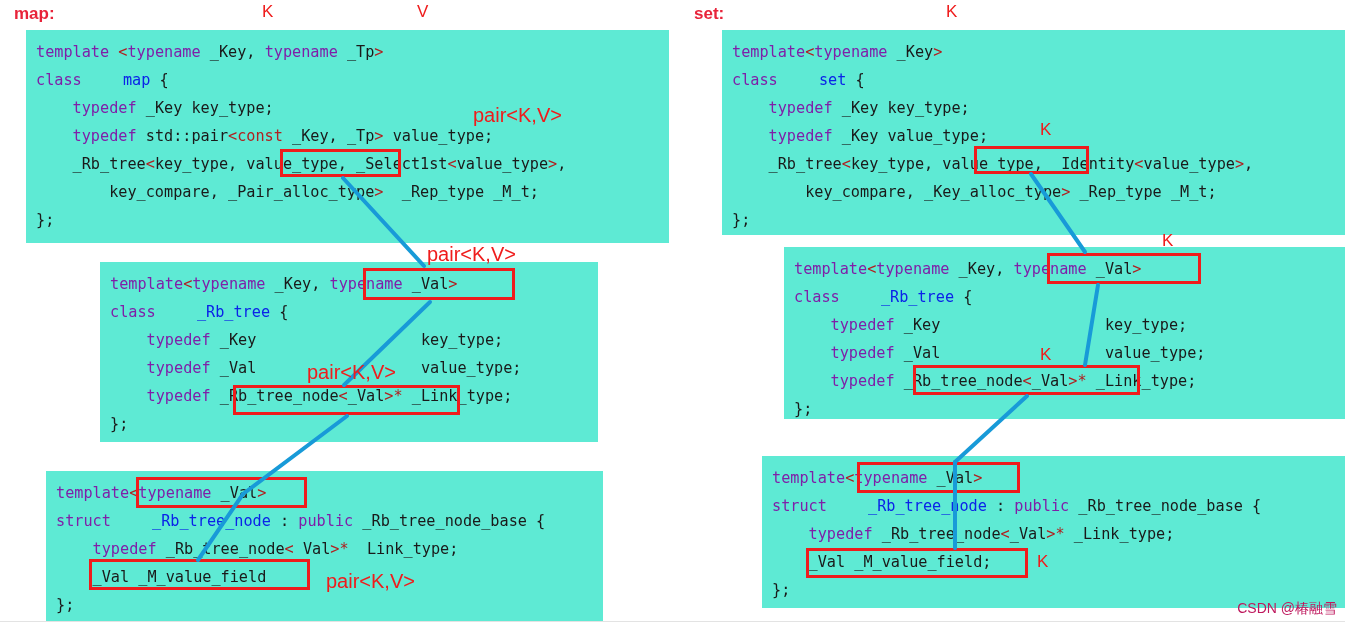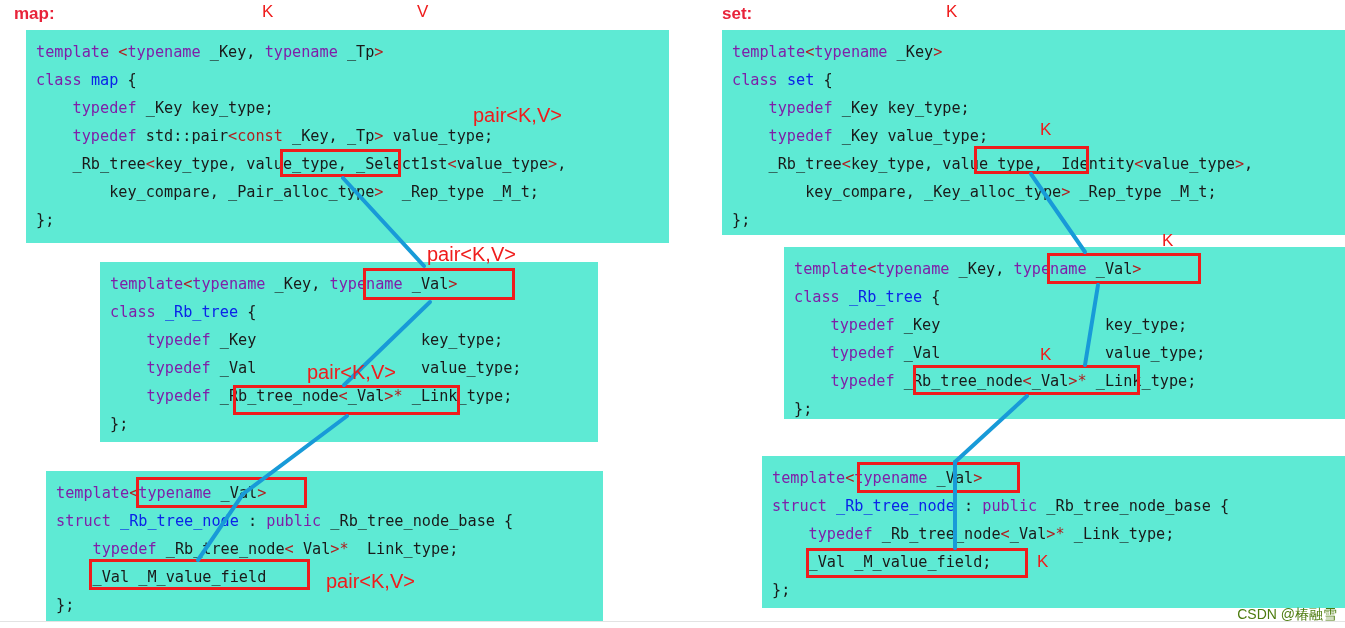--- a/index.html
+++ b/index.html
@@ -49,21 +49,21 @@
     color: #1a1a1a;
     white-space: pre;
     padding: 8px 10px 8px 10px;
     box-sizing: border-box;
     z-index: 2;
   }
   .code-block .ln { display: block; height: 28px; }
 
   
   .kw   { color: #7f1fa8; }           
-  .ty   { color: #0b23e8; }           
+  .ty   { color: #0b23e8; margin-left: 32px; }           
   .ang  { color: #b02020; }           
   .pl   { color: #1a1a1a; }           
 
   
   .rbox {
     position: absolute;
     border: 3px solid #ef1c1c;
     box-sizing: border-box;
     z-index: 4;
     pointer-events: none;
@@ -77,22 +77,22 @@
     font-size: 17px;
     white-space: nowrap;
     z-index: 6;
   }
   .rlabel.small { font-size: 20px; }
 
   
   .watermark {
     position: absolute;
     right: 8px;
-    bottom: 4px;
-    color: #4d7c0f;
+    bottom: 10px;
+    color: #be185d;
     font-family: "Liberation Sans", sans-serif;
     font-size: 14px;
     white-space: nowrap;
     z-index: 7;
   }
   
   .page-edge {
     position: absolute;
     left: 0;
     bottom: 0;
@@ -120,21 +120,21 @@
     </svg>
 
   <div class="section-title" style="left:14px; top:4px;">map:</div>
 
   <div class="code-block" id="map-container-code" style="left:26px; top:30px; width:643px; height:213px;"><span class="ln"><span class="kw">template </span><span class="ang">&lt;</span><span class="kw">typename</span><span class="pl"> _Key, </span><span class="kw">typename</span><span class="pl"> _Tp</span><span class="ang">&gt;</span></span><span class="ln"><span class="kw">class </span><span class="ty">map</span><span class="pl"> {</span></span><span class="ln"><span class="kw">    typedef</span><span class="pl"> _Key key_type;</span></span><span class="ln"><span class="kw">    typedef</span><span class="pl"> std::pair</span><span class="ang">&lt;const</span><span class="pl"> _Key, _Tp</span><span class="ang">&gt;</span><span class="pl"> value_type;</span></span><span class="ln"><span class="pl">    _Rb_tree</span><span class="ang">&lt;</span><span class="pl">key_type, value_type, _Select1st</span><span class="ang">&lt;</span><span class="pl">value_type</span><span class="ang">&gt;</span><span class="pl">,</span></span><span class="ln"><span class="pl">        key_compare, _Pair_alloc_type</span><span class="ang">&gt;</span><span class="pl">  _Rep_type _M_t;</span></span><span class="ln"><span class="pl">};</span></span></div>
 
   <div class="code-block" id="map-rbtree-code" style="left:100px; top:262px; width:498px; height:180px;"><span class="ln"><span class="kw">template</span><span class="ang">&lt;</span><span class="kw">typename</span><span class="pl"> _Key, </span><span class="kw">typename</span><span class="pl"> _Val</span><span class="ang">&gt;</span></span><span class="ln"><span class="kw">class </span><span class="ty">_Rb_tree</span><span class="pl"> {</span></span><span class="ln"><span class="kw">    typedef</span><span class="pl"> _Key                  key_type;</span></span><span class="ln"><span class="kw">    typedef</span><span class="pl"> _Val                  value_type;</span></span><span class="ln"><span class="kw">    typedef</span><span class="pl"> _Rb_tree_node</span><span class="ang">&lt;</span><span class="pl">_Val</span><span class="ang">&gt;*</span><span class="pl"> _Link_type;</span></span><span class="ln"><span class="pl">};</span></span></div>
 
   <div class="code-block" id="map-node-code" style="left:46px; top:471px; width:557px; height:152px;"><span class="ln"><span class="kw">template</span><span class="ang">&lt;</span><span class="kw">typename</span><span class="pl"> _Val</span><span class="ang">&gt;</span></span><span class="ln"><span class="kw">struct </span><span class="ty">_Rb_tree_node</span><span class="pl"> : </span><span class="kw">public</span><span class="pl"> _Rb_tree_node_base {</span></span><span class="ln"><span class="kw">    typedef</span><span class="pl"> _Rb_tree_node</span><span class="ang">&lt;</span><span class="pl"> Val</span><span class="ang">&gt;*</span><span class="pl">  Link_type;</span></span><span class="ln"><span class="pl">    _Val _M_value_field</span></span><span class="ln"><span class="pl">};</span></span></div>
 
-  <div class="section-title" style="left:722px; top:4px;">set:</div>
+  <div class="section-title" style="left:694px; top:4px;">set:</div>
 
   <div class="code-block" id="set-container-code" style="left:722px; top:30px; width:623px; height:205px;"><span class="ln"><span class="kw">template</span><span class="ang">&lt;</span><span class="kw">typename</span><span class="pl"> _Key</span><span class="ang">&gt;</span></span><span class="ln"><span class="kw">class </span><span class="ty">set</span><span class="pl"> {</span></span><span class="ln"><span class="kw">    typedef</span><span class="pl"> _Key key_type;</span></span><span class="ln"><span class="kw">    typedef</span><span class="pl"> _Key value_type;</span></span><span class="ln"><span class="pl">    _Rb_tree</span><span class="ang">&lt;</span><span class="pl">key_type, value_type, _Identity</span><span class="ang">&lt;</span><span class="pl">value_type</span><span class="ang">&gt;</span><span class="pl">,</span></span><span class="ln"><span class="pl">        key_compare, _Key_alloc_type</span><span class="ang">&gt;</span><span class="pl"> _Rep_type _M_t;</span></span><span class="ln"><span class="pl">};</span></span></div>
 
   <div class="code-block" id="set-rbtree-code" style="left:784px; top:247px; width:561px; height:172px;"><span class="ln"><span class="kw">template</span><span class="ang">&lt;</span><span class="kw">typename</span><span class="pl"> _Key, </span><span class="kw">typename</span><span class="pl"> _Val</span><span class="ang">&gt;</span></span><span class="ln"><span class="kw">class </span><span class="ty">_Rb_tree</span><span class="pl"> {</span></span><span class="ln"><span class="kw">    typedef</span><span class="pl"> _Key                  key_type;</span></span><span class="ln"><span class="kw">    typedef</span><span class="pl"> _Val                  value_type;</span></span><span class="ln"><span class="kw">    typedef</span><span class="pl"> _Rb_tree_node</span><span class="ang">&lt;</span><span class="pl">_Val</span><span class="ang">&gt;*</span><span class="pl"> _Link_type;</span></span><span class="ln"><span class="pl">};</span></span></div>
 
   <div class="code-block" id="set-node-code" style="left:762px; top:456px; width:583px; height:152px;"><span class="ln"><span class="kw">template</span><span class="ang">&lt;</span><span class="kw">typename</span><span class="pl"> _Val</span><span class="ang">&gt;</span></span><span class="ln"><span class="kw">struct </span><span class="ty">_Rb_tree_node</span><span class="pl"> : </span><span class="kw">public</span><span class="pl"> _Rb_tree_node_base {</span></span><span class="ln"><span class="kw">    typedef</span><span class="pl"> _Rb_tree_node</span><span class="ang">&lt;</span><span class="pl">_Val</span><span class="ang">&gt;*</span><span class="pl"> _Link_type;</span></span><span class="ln"><span class="pl">    _Val _M_value_field;</span></span><span class="ln"><span class="pl">};</span></span></div>
 
   <div id="boxes-layer">
       <div class="rbox" title="value_type" style="left: 280px; top: 149px; width: 121px; height: 28px;"></div>
       <div class="rbox" title="typename _Val&gt;" style="left: 363px; top: 268px; width: 152px; height: 32px;"></div>

